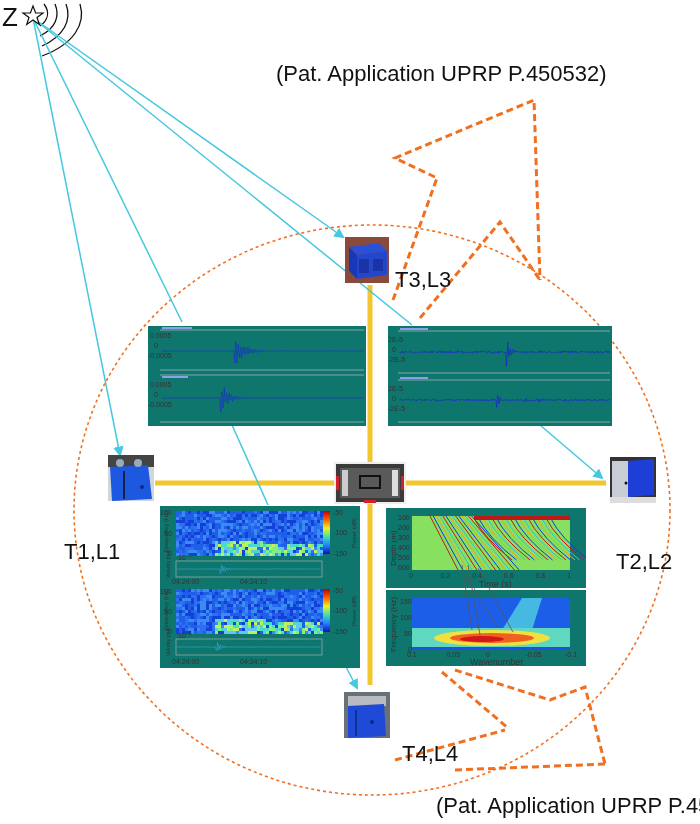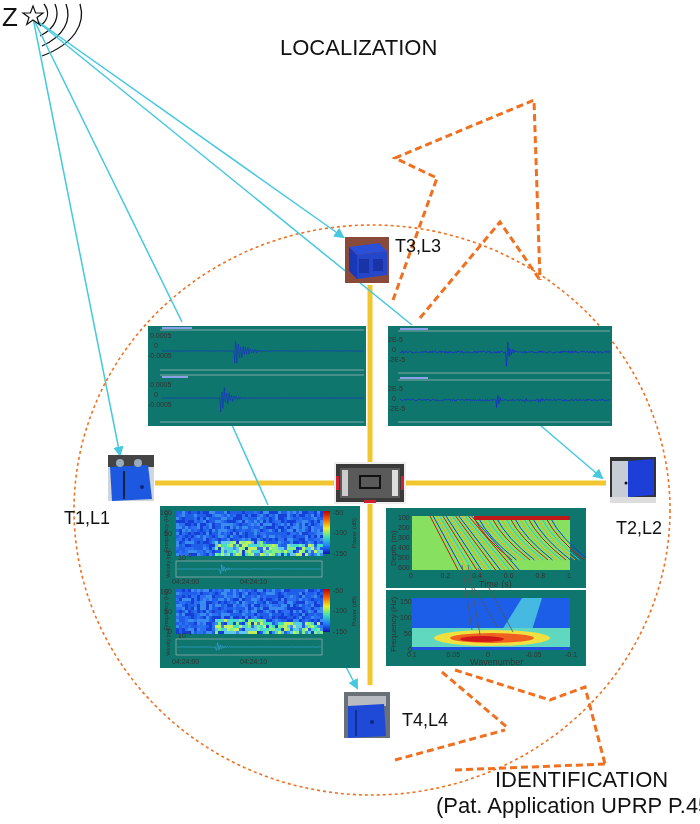--- a/index.html
+++ b/index.html
@@ -1,21 +1,21 @@
 <!DOCTYPE html>
 <html><head>
 <meta charset="utf-8">
 <style>
   html, body { margin: 0; padding: 0; background: #ffffff; }
   body { width: 700px; height: 824px; position: relative; overflow: hidden;
          font-family: "Liberation Sans", sans-serif; color: #111; }
   #stage { position: absolute; left: 0; top: 0; width: 700px; height: 824px; }
   .abs { position: absolute; }
   .big-label { font-size: 22px; line-height: 24px; white-space: nowrap; color: #111; }
-  .node-label { font-size: 18px; white-space: nowrap; color: #111; }
+  .node-label { font-size: 22px; white-space: nowrap; color: #111; margin-top: 31px; }
   .source-z { font-size: 26px; }
   .panel { position: absolute; background: #0f766e; overflow: hidden; }
   .tick { font-size: 7px; fill: #333; font-family: "Liberation Sans", sans-serif; }
   .axlab { font-size: 9px; fill: #333; font-family: "Liberation Sans", sans-serif; }
 </style>
 </head>
 <body>
 
 <div id="stage">
 
@@ -58,23 +58,22 @@
     <g fill="none" stroke="#f07020" stroke-width="3" stroke-dasharray="7,4">
       <path d="M455,670 L550,700 L585,687 L605,764"></path>
       <path d="M442,672 L508,728"></path>
       <path d="M455,770 L455,770 L605,764"></path>
       <path d="M395,760 L505,730"></path>
     </g>
   </svg>
 
   <div class="abs source-z" style="left:2px;top:2px">Z</div>
 
-  <div class="abs big-label" style="left:280px;top:36px">LOCALIZATION</div>
-
-  <div class="abs big-label" style="left:495px;top:768px">IDENTIFICATION</div>
+  <div class="abs big-label" style="left:276px;top:62px">(Pat. Application UPRP P.450532)</div>
+
   <div class="abs big-label" style="left:436px;top:794px">(Pat. Application UPRP P.450531)</div>
 
   <div class="abs" style="left:345px;top:237px;width:44px;height:46px;background:#7a3a30">
     <svg width="44" height="46">
       <rect x="0" y="0" width="44" height="46" fill="#8a4a3a"></rect>
       <polygon points="4,10 34,6 42,14 12,18" fill="#2b50d8"></polygon>
       <polygon points="4,10 12,18 12,42 4,34" fill="#1838b8"></polygon>
       <polygon points="12,18 42,14 42,38 12,42" fill="#2446c8"></polygon>
       <rect x="14" y="22" width="10" height="14" fill="#1a34a8"></rect>
       <rect x="28" y="22" width="10" height="12" fill="#1a34a8"></rect>

